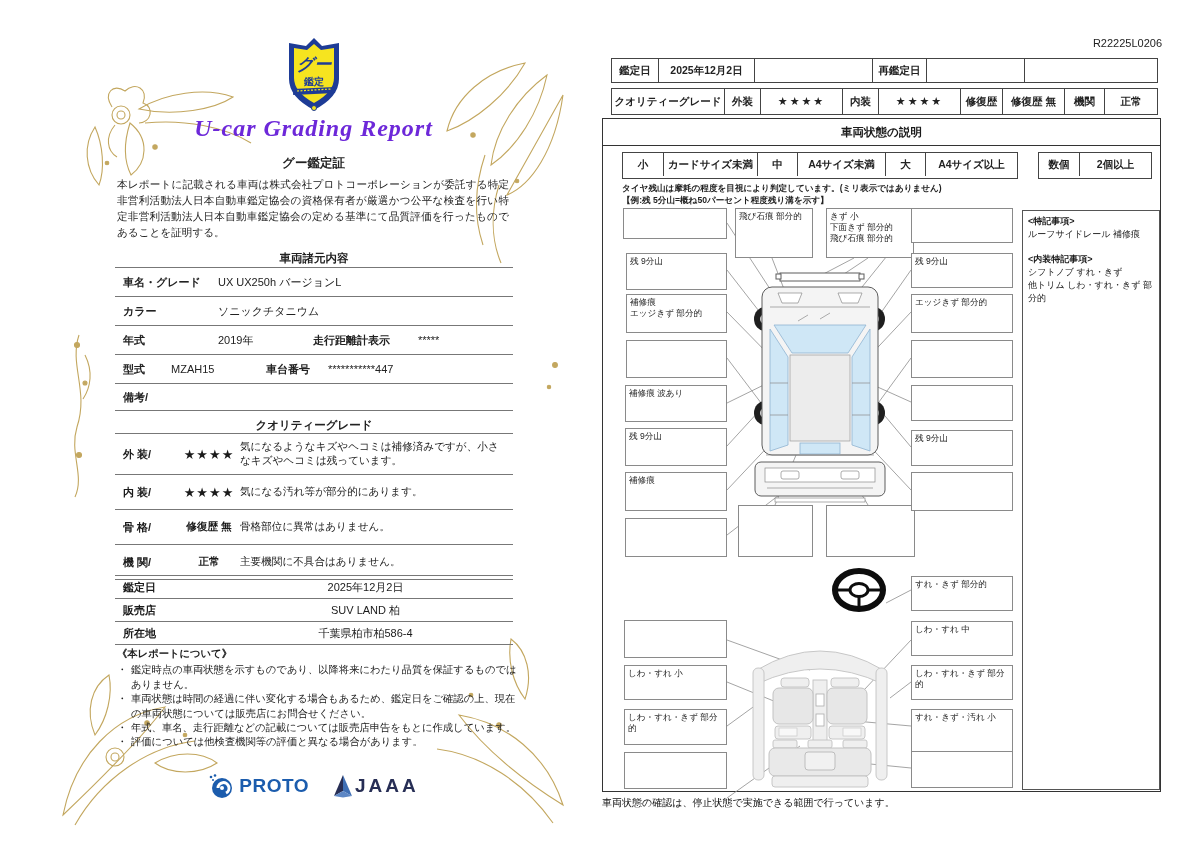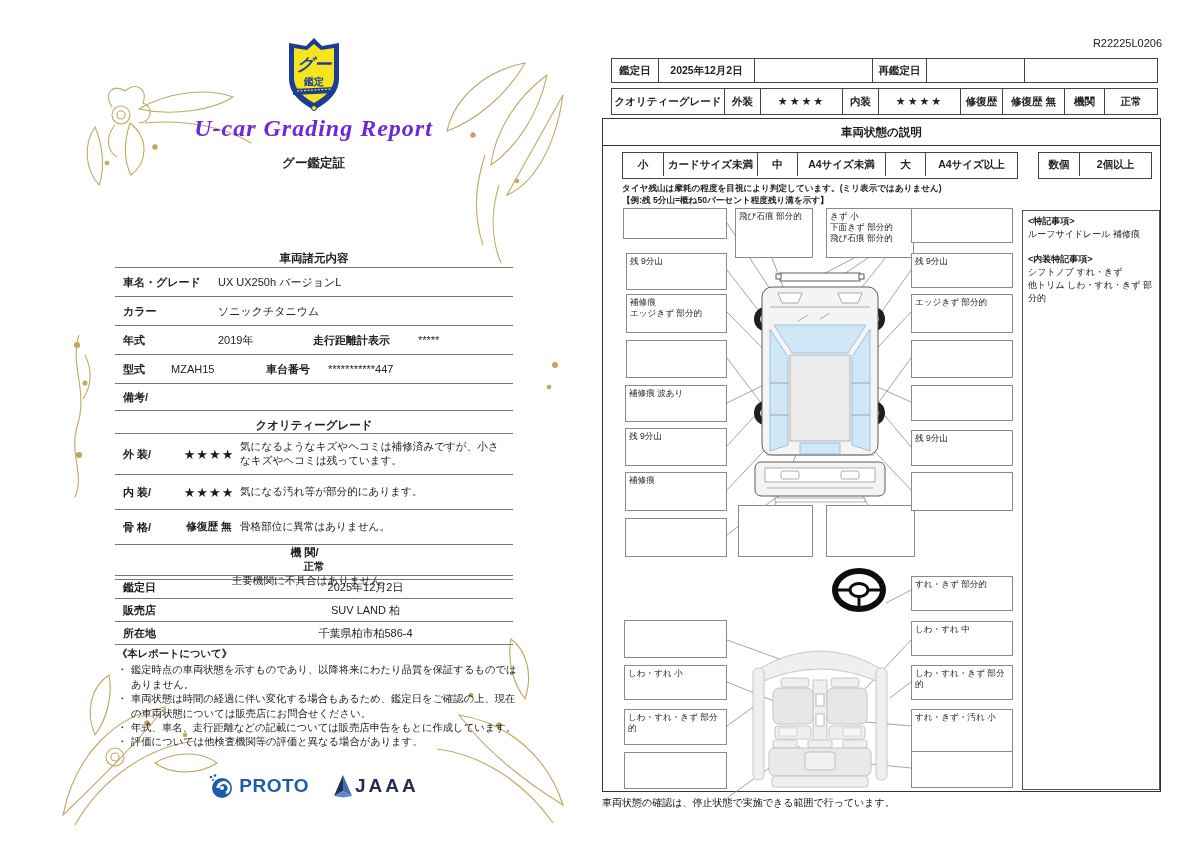--- a/index.html
+++ b/index.html
@@ -123,20 +123,21 @@
     <text x="29" y="33" font-size="17" font-weight="bold" fill="#1e3c96" text-anchor="middle" font-style="italic">グー</text>
     <text x="29" y="48" font-size="10" font-weight="bold" fill="#1e3c96" text-anchor="middle">鑑定</text>
     <rect x="8" y="51" width="42" height="6" fill="#1e3c96" transform="rotate(-3 29 54)"></rect>
     <line x1="12" y1="54" x2="46" y2="52" stroke="#f6e41f" stroke-width="1.2" stroke-dasharray="2 1.5"></line>
     <circle cx="29" cy="71" r="2.5" fill="#f6e41f" stroke="#1e3c96" stroke-width="1"></circle>
   </svg>
 
   <div class="abs lp-title" style="top:80px;">U-car Grading Report</div>
   <div class="abs lp-sub" style="top:120px;">グー鑑定証</div>
 
+  <div class="abs lp-intro" style="left:62px;top:142px;width:392px;">本レポートに記載される車両は株式会社プロトコーポレーションが委託する特定非営利活動法人日本自動車鑑定協会の資格保有者が厳選かつ公平な検査を行い特定非営利活動法人日本自動車鑑定協会の定める基準にて品質評価を行ったものであることを証明する。</div>
 
   <div class="abs sec-head" style="left:60px;top:216px;">車両諸元内容</div>
 
   <div class="abs spec-table" style="left:60px;top:232px;width:398px;">
     <div class="spec-row" style="height:28px;">
       <span class="spec-label">車名・グレード</span>
       <span>UX UX250h バージョンL</span>
     </div>
     <div class="spec-row" style="height:28px;">
       <span class="spec-label">カラー</span>
@@ -170,21 +171,21 @@
     <div class="q-row" style="height:34px;">
       <span class="q-label">内 装/</span>
       <span class="q-grade q-stars">★★★★</span>
       <span class="q-desc">気になる汚れ等が部分的にあります。</span>
     </div>
     <div class="q-row" style="height:34px;">
       <span class="q-label">骨 格/</span>
       <span class="q-grade" style="font-size:10.6px;">修復歴 無</span>
       <span class="q-desc">骨格部位に異常はありません。</span>
     </div>
-    <div class="q-row" style="height:34px;flex-direction:column;">
+    <div class="q-row" style="height:34px;">
       <span class="q-label">機 関/</span>
       <span class="q-grade" style="font-size:10.6px;">正常</span>
       <span class="q-desc">主要機関に不具合はありません。</span>
     </div>
   </div>
 
   <div class="abs" style="left:60px;top:540px;width:398px;">
     <div class="info-row">
       <span class="info-label">鑑定日</span>
       <span class="info-value">2025年12月2日</span>

